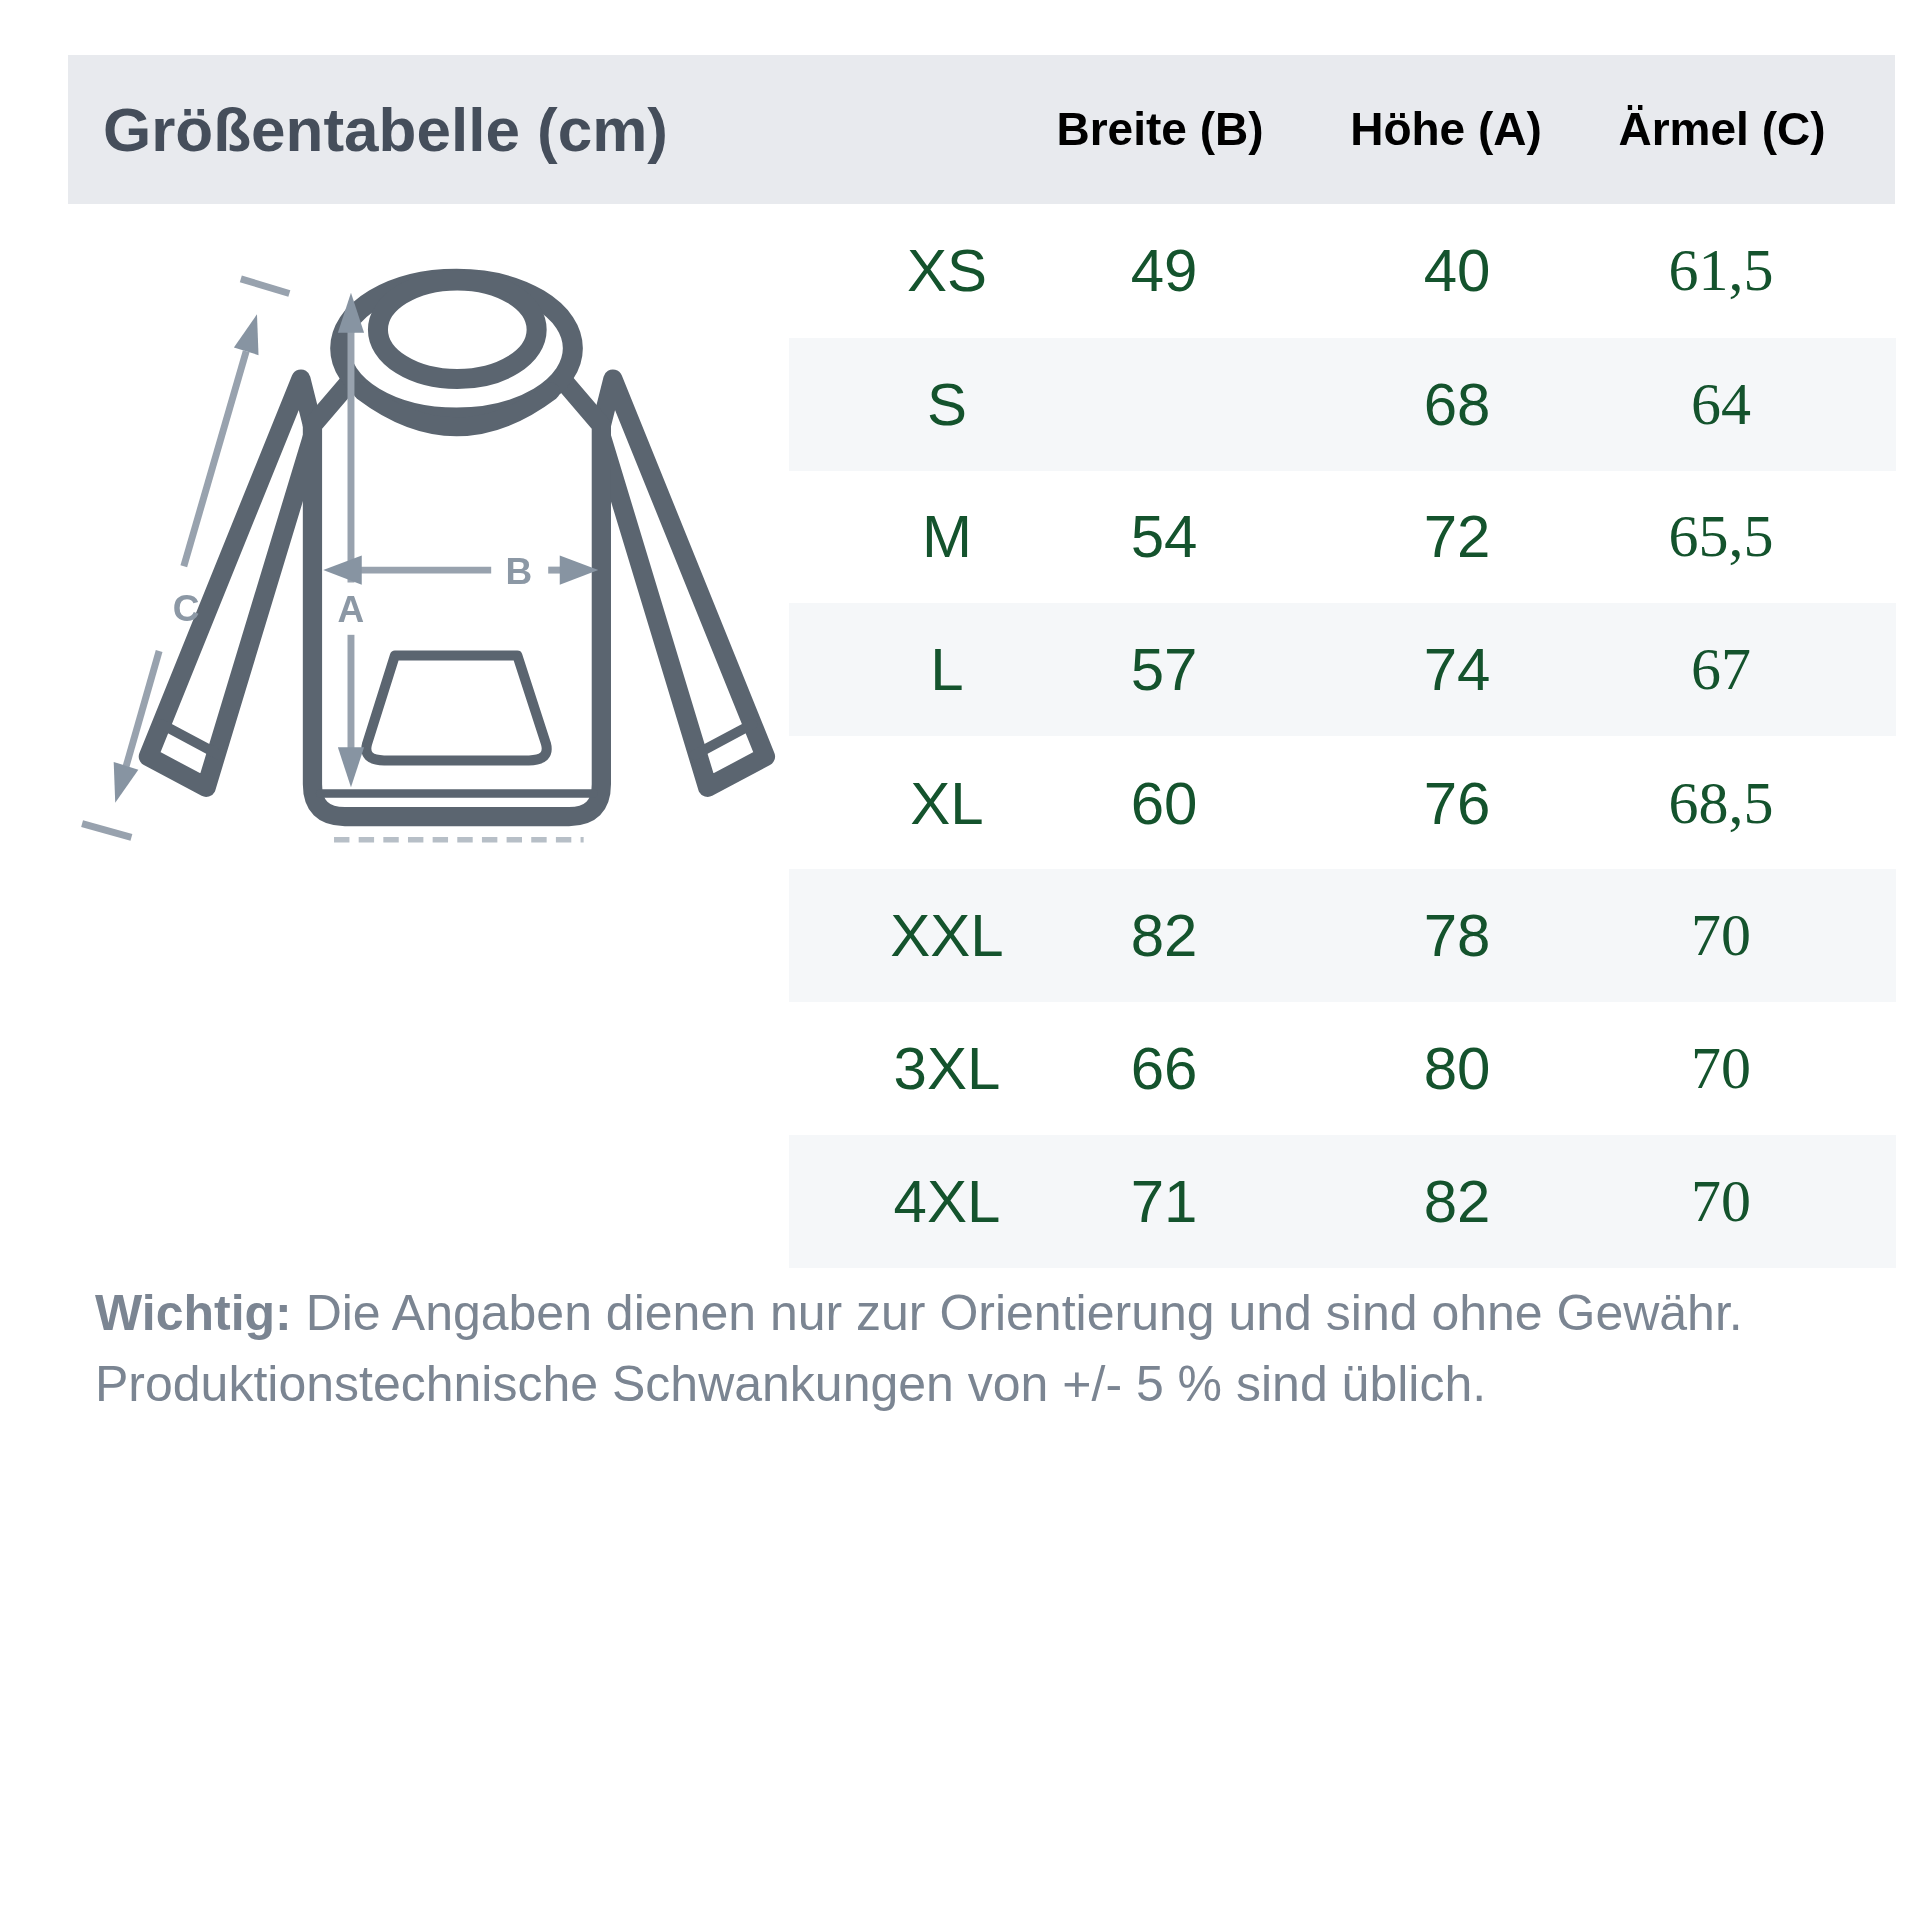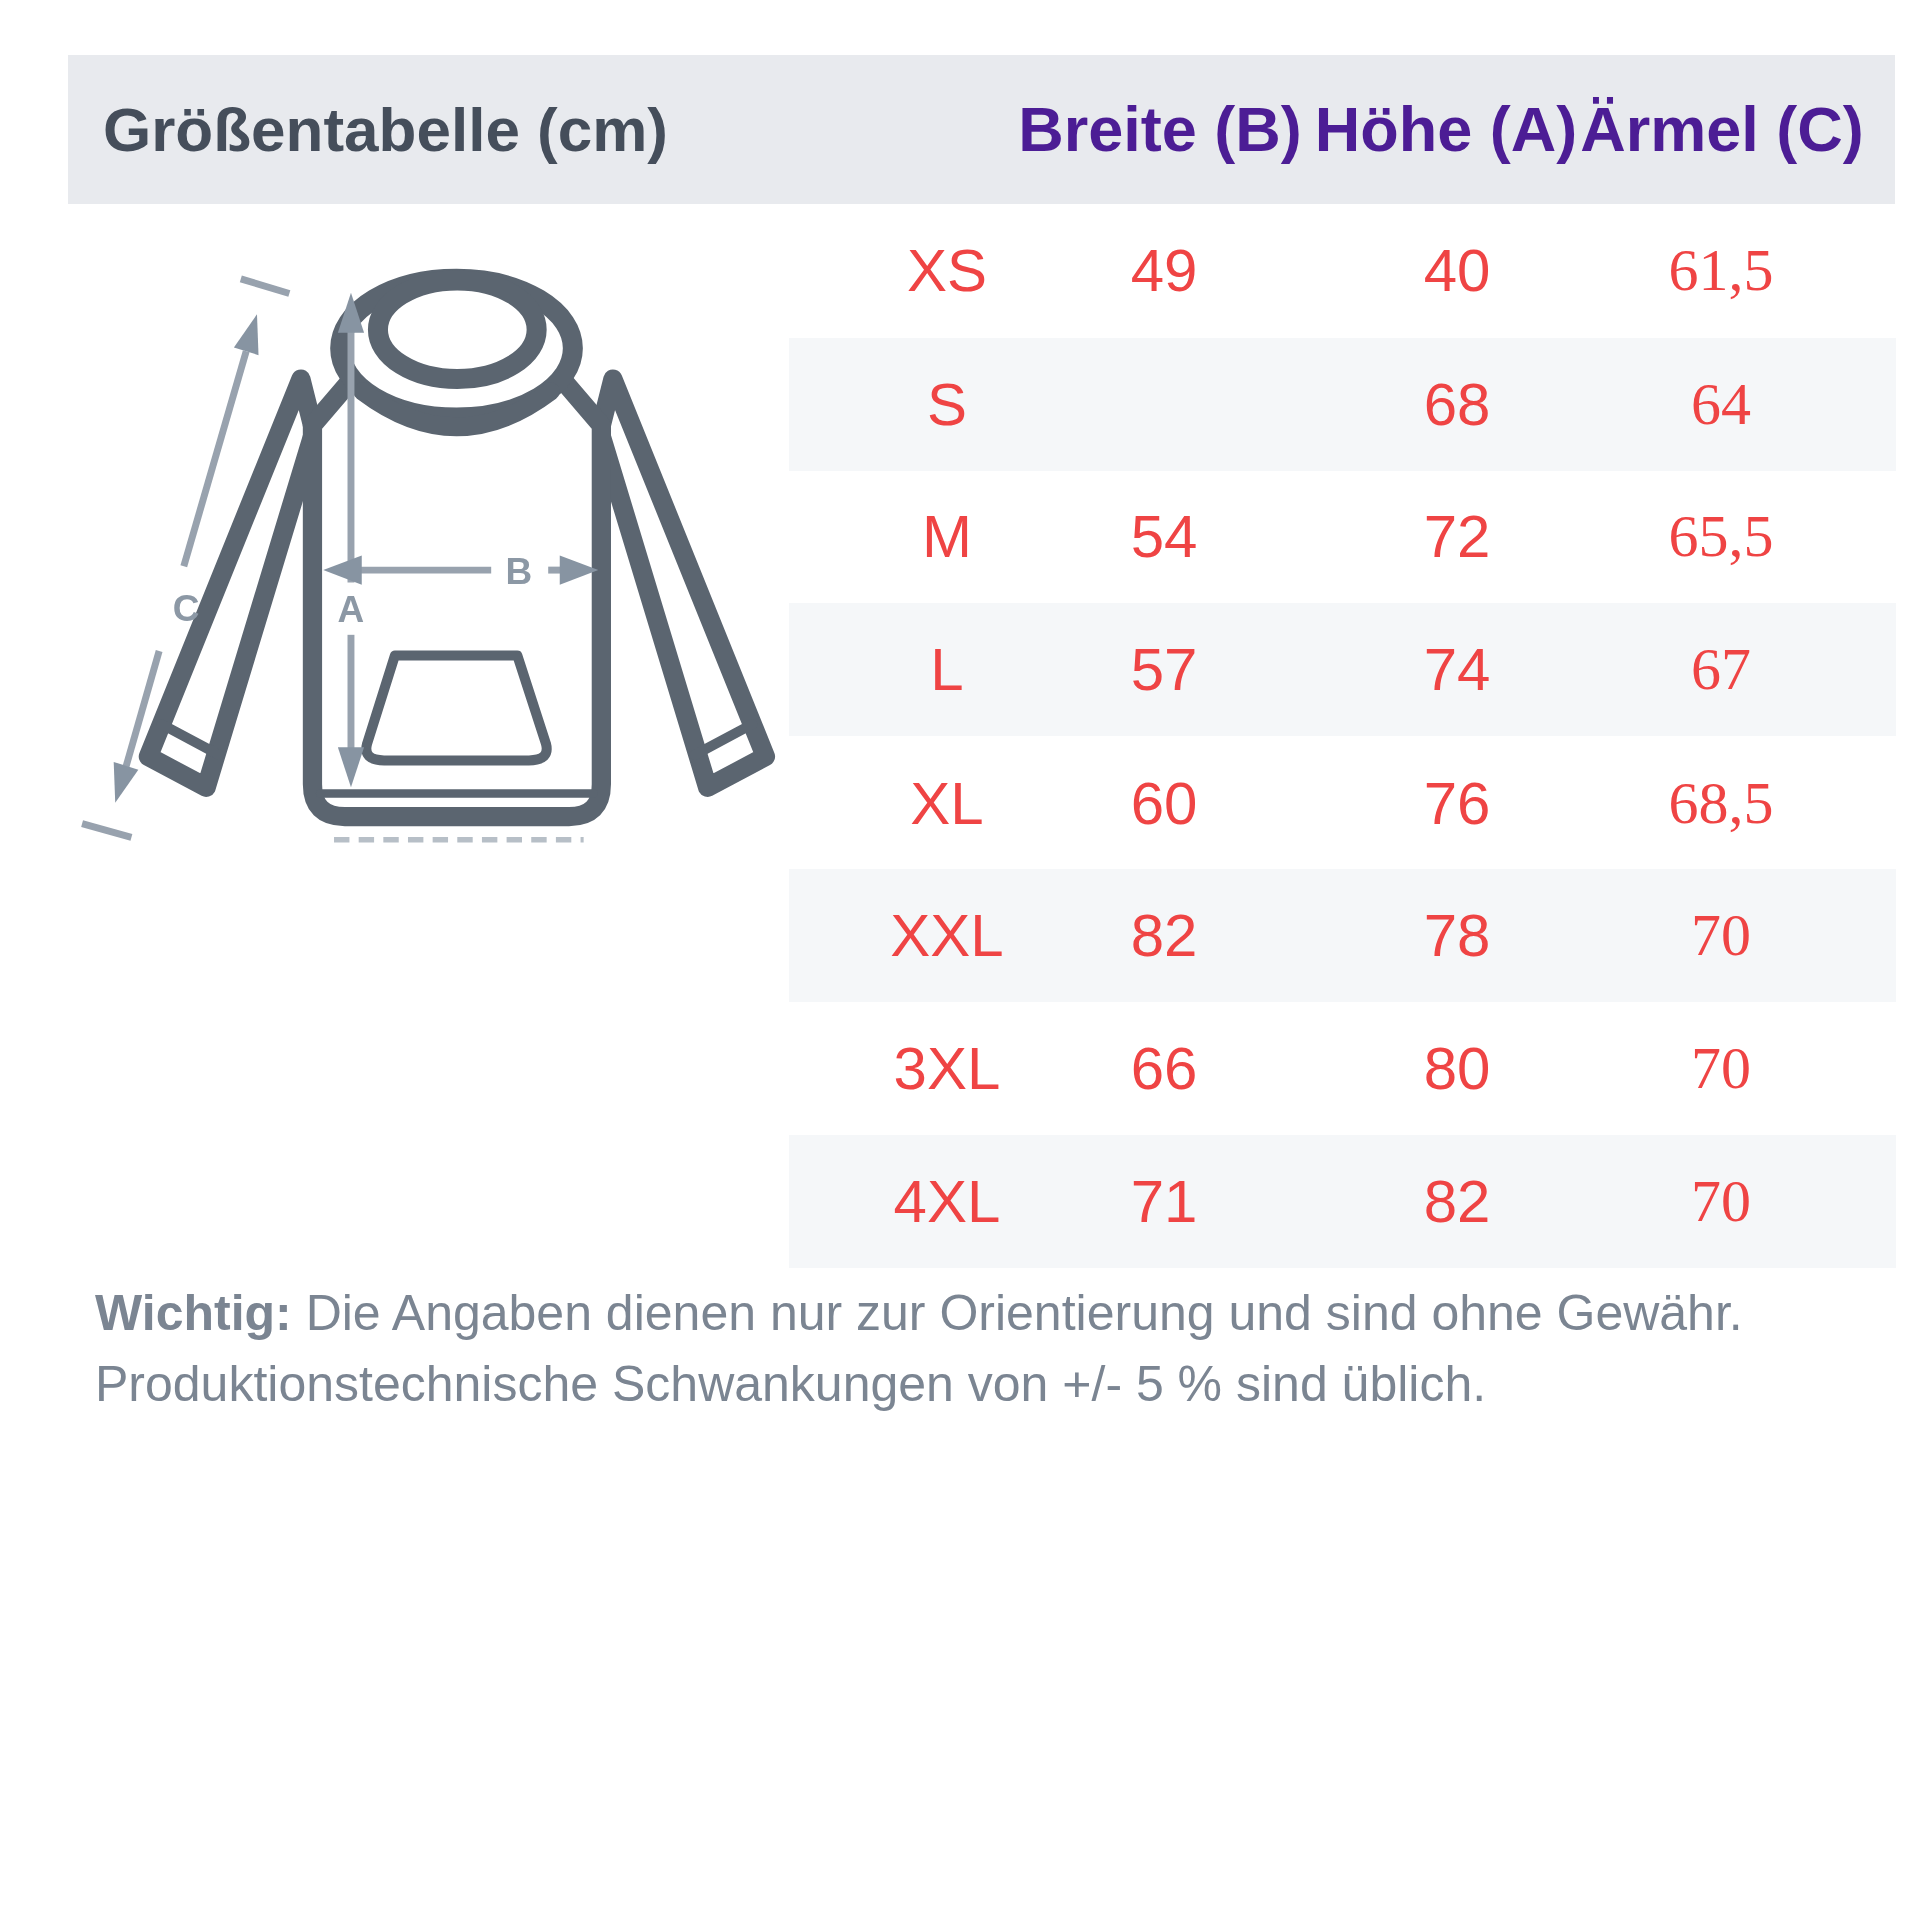--- a/index.html
+++ b/index.html
@@ -19,30 +19,30 @@
   }
   .title{
     position:absolute;left:35px;top:0;
     height:149px;line-height:149px;
     font-size:62px;font-weight:bold;color:#454e5b;
     white-space:nowrap;
   }
   .col-head{
     position:absolute;top:0;height:149px;line-height:149px;
     transform:translateX(-50%);
-    font-size:63px;font-weight:bold;color:#4c1d95;
+    font-size:46px;font-weight:bold;color:#000000;
     white-space:nowrap;
   }
   .col-head.h-b{left:1092px;}
   .col-head.h-a{left:1378px;}
   .col-head.h-c{left:1654px;}
   
   .row{
     position:absolute;left:777px;width:1107px;height:133px;
-    line-height:133px;font-size:60px;color:#ef4444;
+    line-height:133px;font-size:60px;color:#14532d;
   }
   .row.striped{background:#f5f7f9;}
   .cell{
     position:absolute;top:0;transform:translateX(-50%);
     white-space:nowrap;
   }
   .cell.size{left:158px;}
   .cell.b{left:375px;}
   .cell.a{left:668px;}
   .cell.c{left:932px;font-family:Liberation Serif, serif;}

